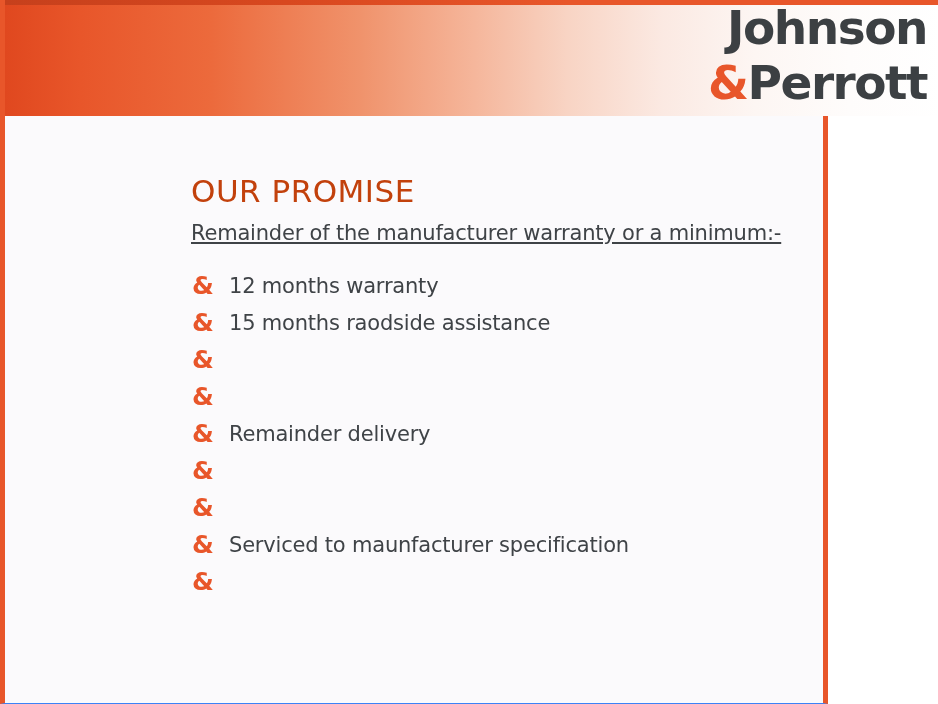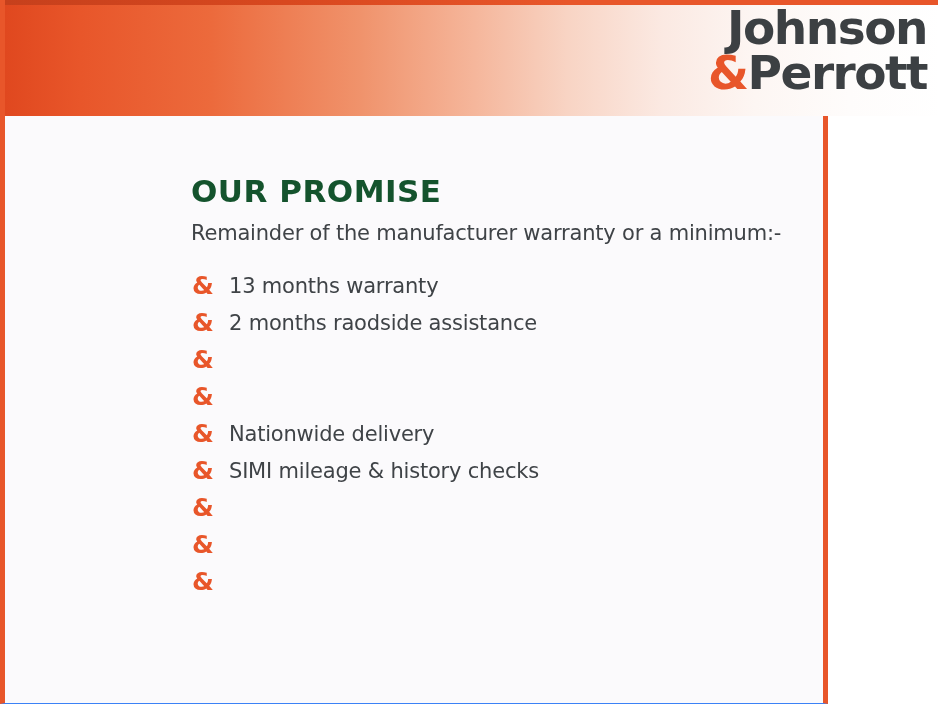--- a/index.html
+++ b/index.html
@@ -66,49 +66,50 @@
     font-weight: 700;
     letter-spacing: -1.5px;
   }
   .logo-line1 {
     font-size: 47px;
     display: block;
   }
   .logo-line2 {
     font-size: 47px;
     display: block;
-    margin-top: 2px;
+    margin-top: 12px;
   }
   .logo-amp {
     color: #e8562a;
   }
 
   .content {
     position: absolute;
     left: 186px;
     top: 173px;
     width: 720px;
   }
 
   .title {
     font-size: 31px;
-    color: #14532d;
-    font-weight: 700;
+    color: #c2410c;
+    font-weight: 400;
     letter-spacing: 0.5px;
     margin: 0 0 12px 0;
     font-family: "DejaVu Sans", sans-serif;
   }
 
   .subtitle {
     font-size: 21px;
     color: #3f4347;
     font-weight: 400;
     margin: 0 0 22px 0;
     letter-spacing: -0.2px;
     font-family: "DejaVu Sans", sans-serif;
+    text-decoration: underline;
   }
 
   ul.promise-list {
     list-style: none;
     margin: 0;
     padding: 0;
   }
   ul.promise-list li {
     display: flex;
     align-items: center;
@@ -147,45 +148,45 @@
     </div>
   </div>
 
   <div class="content">
     <h1 class="title">OUR PROMISE</h1>
     <p class="subtitle">Remainder of the manufacturer warranty or a minimum:-</p>
 
     <ul class="promise-list">
       <li>
         <span class="bullet-icon">&amp;</span>
-        <span class="item-text">13 months warranty</span>
+        <span class="item-text">12 months warranty</span>
       </li>
       <li>
         <span class="bullet-icon">&amp;</span>
-        <span class="item-text">2 months raodside assistance</span>
+        <span class="item-text">15 months raodside assistance</span>
       </li>
       <li>
         <span class="bullet-icon">&amp;</span>
       </li>
       <li>
         <span class="bullet-icon">&amp;</span>
       </li>
       <li>
         <span class="bullet-icon">&amp;</span>
-        <span class="item-text">Nationwide delivery</span>
-      </li>
-      <li>
-        <span class="bullet-icon">&amp;</span>
-        <span class="item-text">SIMI mileage &amp; history checks</span>
+        <span class="item-text">Remainder delivery</span>
       </li>
       <li>
         <span class="bullet-icon">&amp;</span>
       </li>
       <li>
         <span class="bullet-icon">&amp;</span>
+      </li>
+      <li>
+        <span class="bullet-icon">&amp;</span>
+        <span class="item-text">Serviced to maunfacturer specification</span>
       </li>
       <li>
         <span class="bullet-icon">&amp;</span>
       </li>
     </ul>
   </div>
 
 </div>
 
 </body></html>

